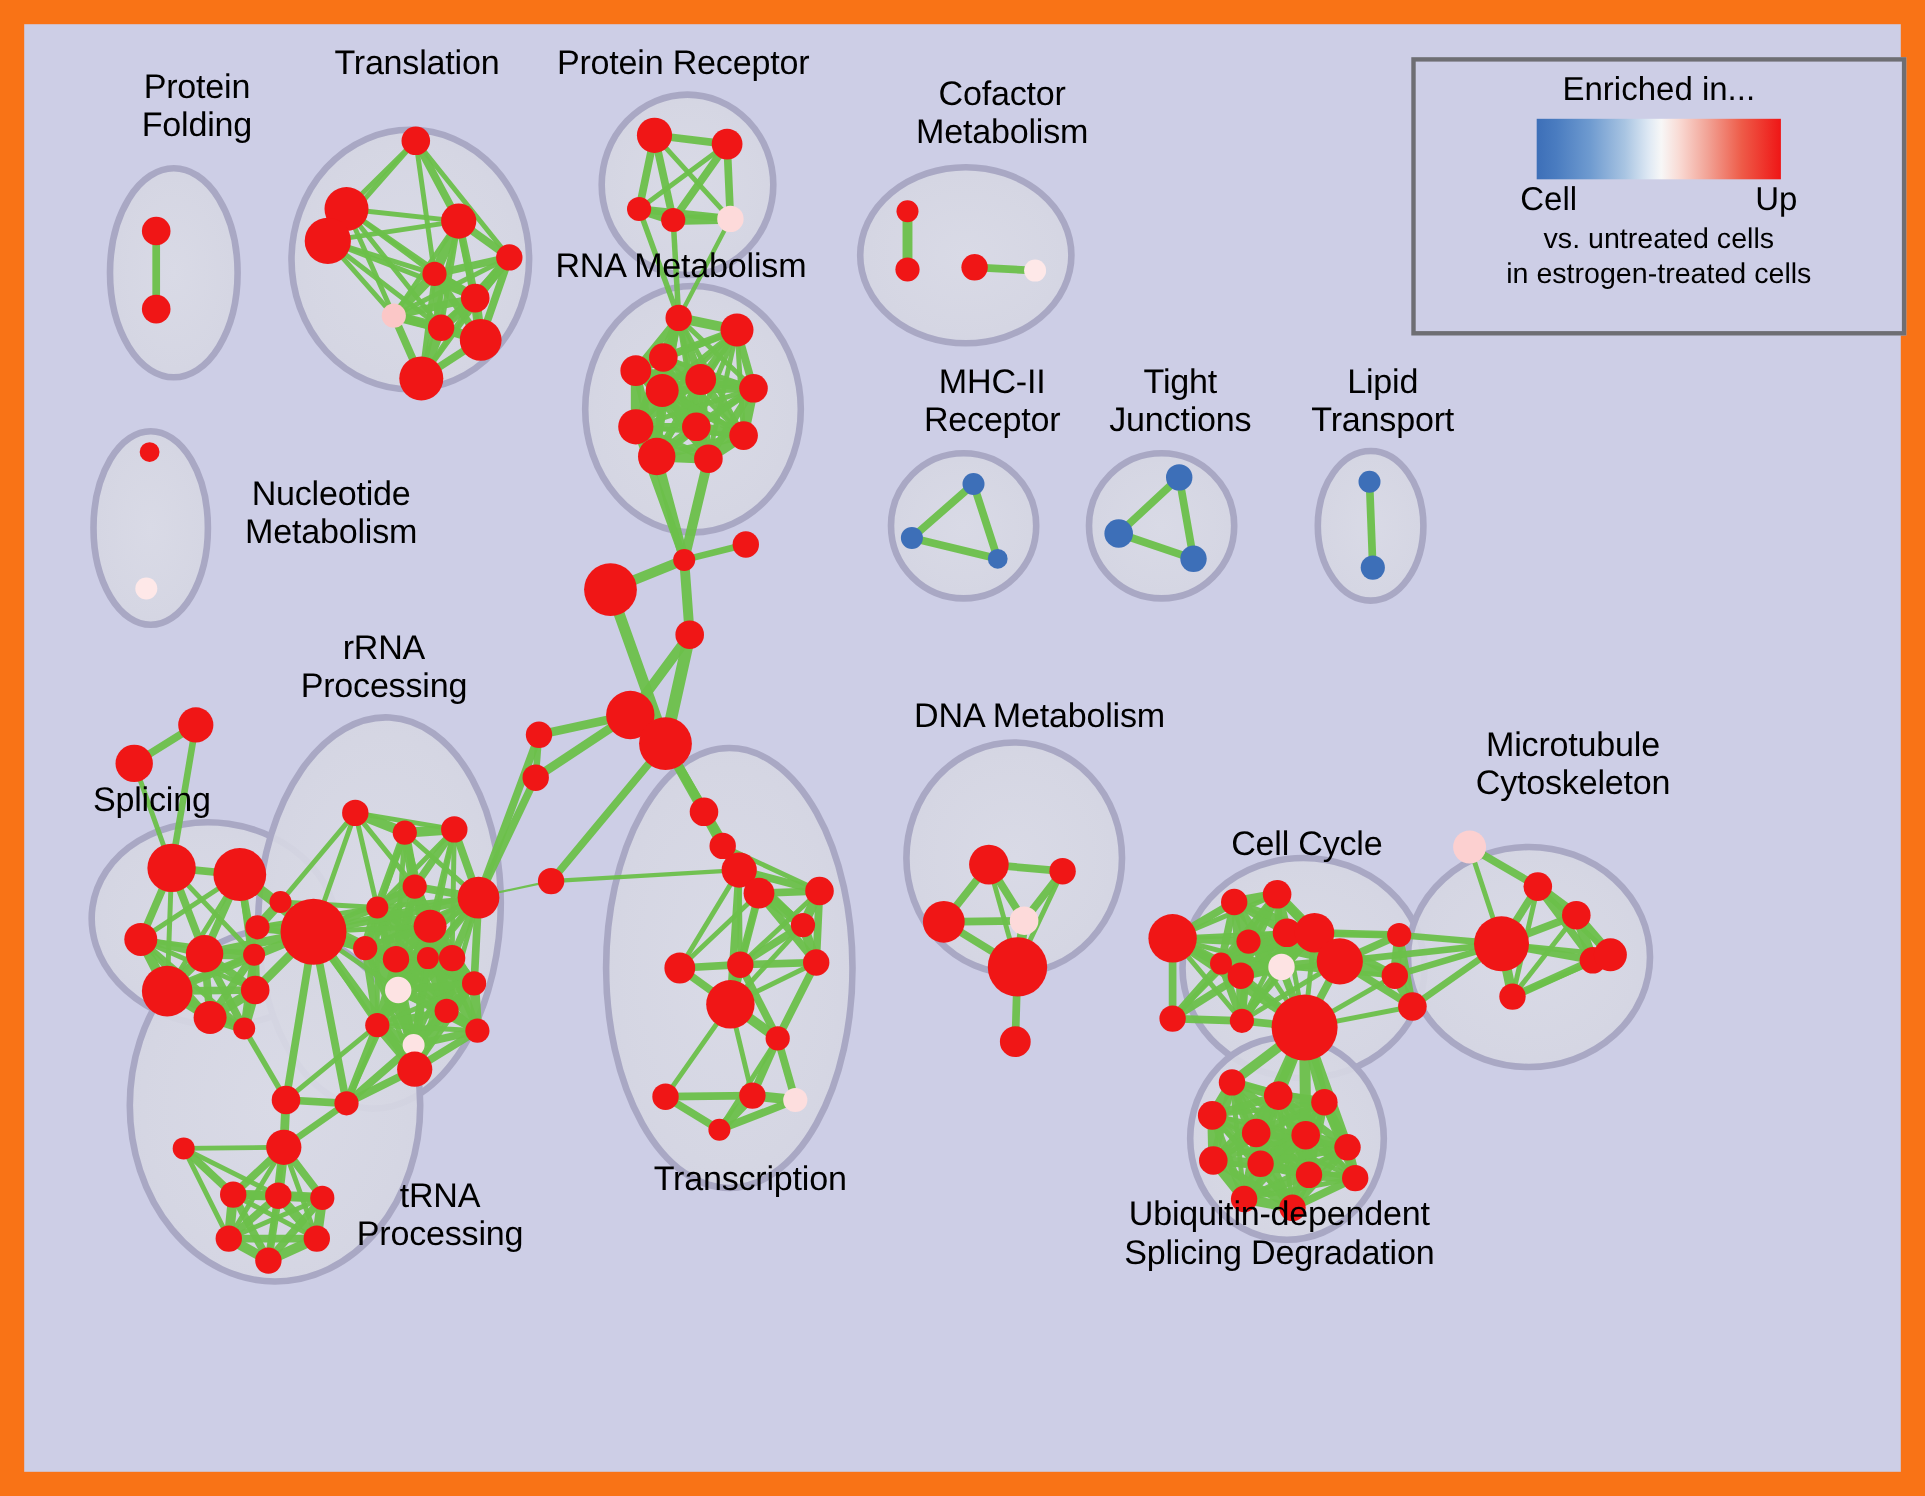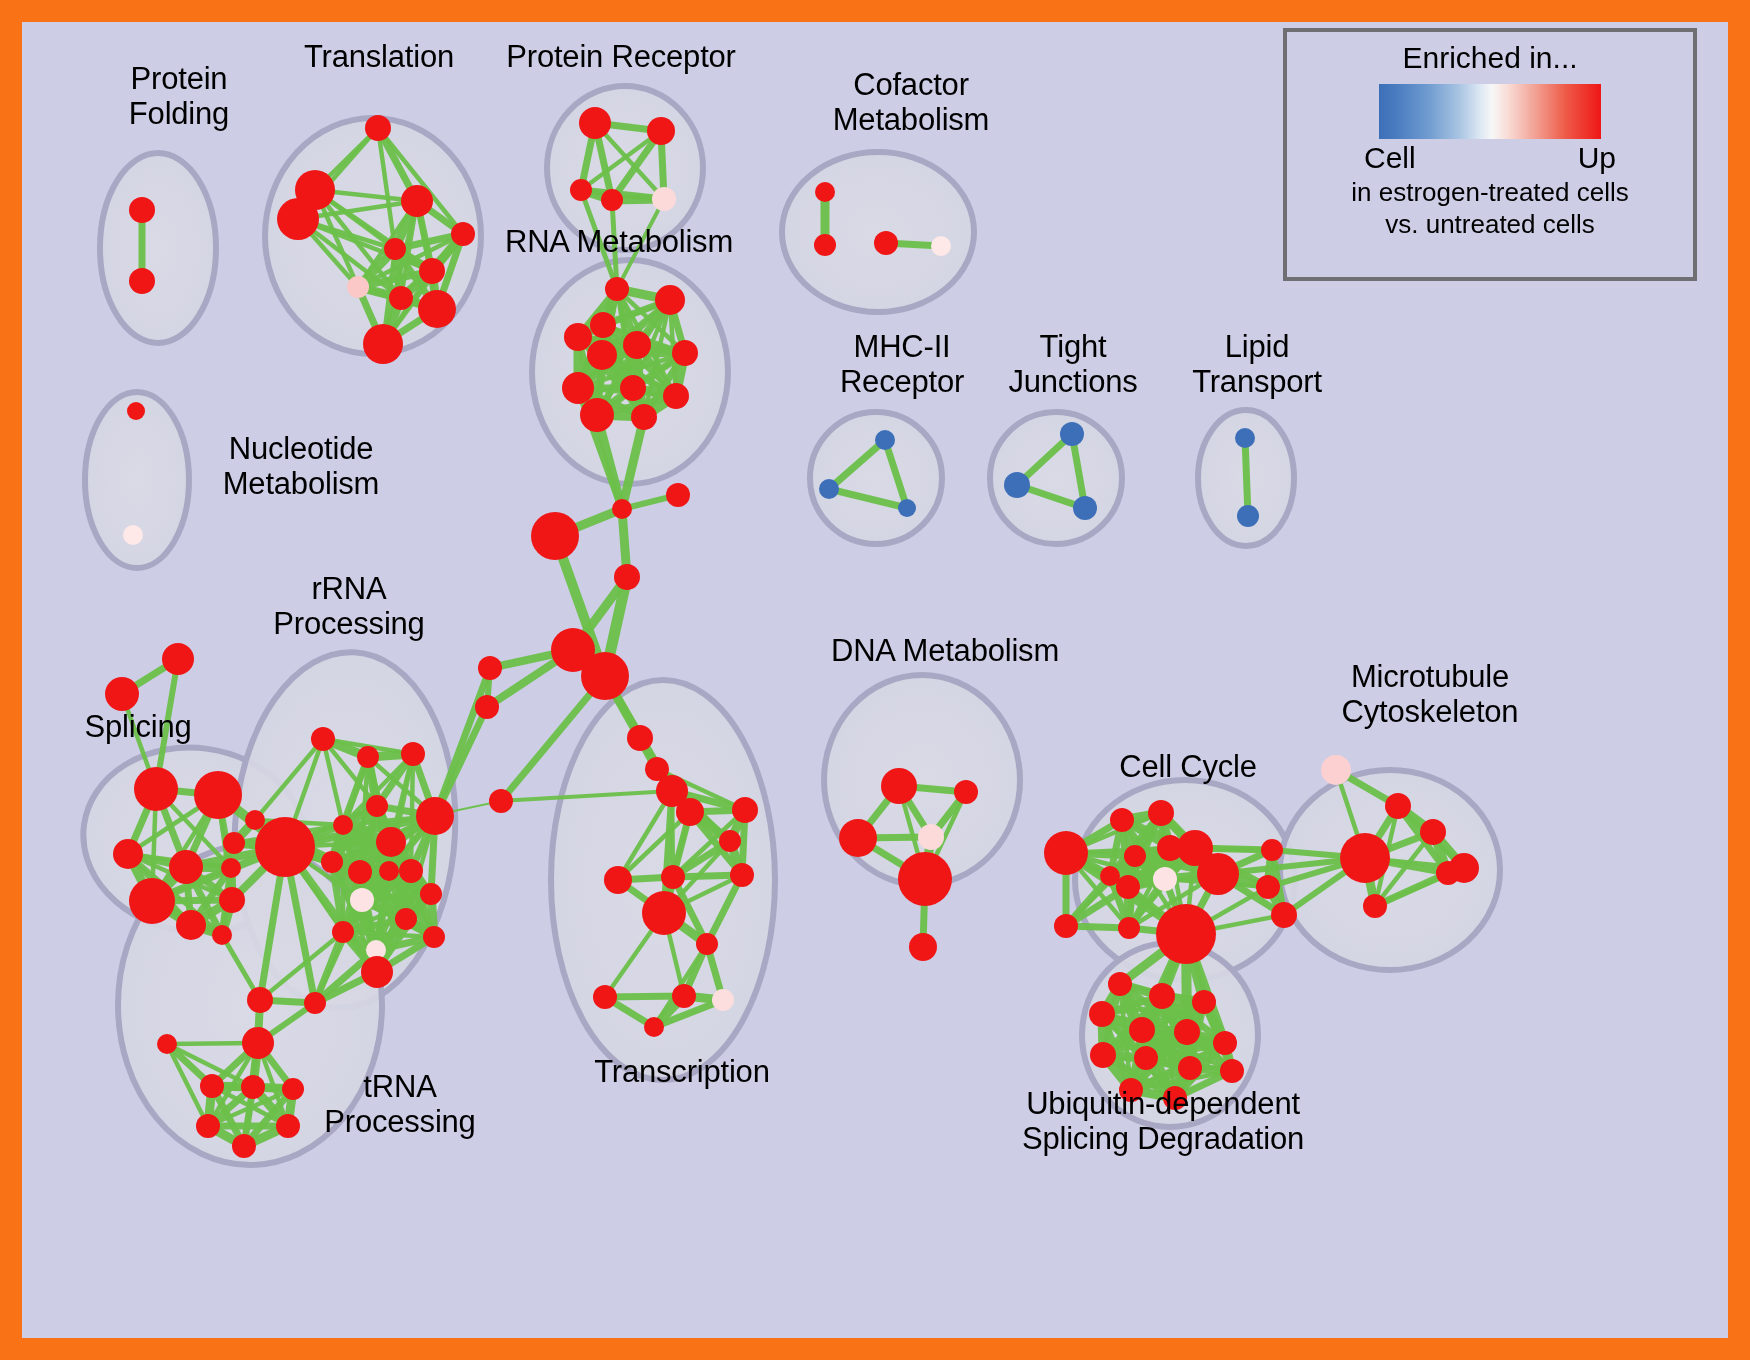--- a/index.html
+++ b/index.html
@@ -854,25 +854,25 @@
       <div class="clusterLabel" style="left: 1300px; top: 660px; width: 260px;">Microtubule
 Cytoskeleton</div>
       <div class="clusterLabel" style="left: 1094px; top: 750px; width: 188px;">Cell Cycle</div>
       <div class="clusterLabel" style="left: 568px; top: 1055px; width: 228px;">Transcription</div>
       <div class="clusterLabel" style="left: 300px; top: 1070px; width: 200px;">tRNA
 Processing</div>
       <div class="clusterLabel" style="left: 978px; top: 1087px; width: 370px;">Ubiquitin-dependent
 Splicing Degradation</div>
     </div>
 
-  <div id="legend" style="left:1283px;top:28px;width:414px;height:253px;">
+  <div id="legend" style="left:1283px;top:52px;width:450px;height:253px;">
     <div class="ltitle">Enriched in...</div>
     <div class="lbarwrap">
       <div class="lbar"></div>
     </div>
     <div class="lends">
       <span>Cell</span>
       <span>Up</span>
     </div>
+    <div class="lsub">vs. untreated cells</div>
     <div class="lsub">in estrogen-treated cells</div>
-    <div class="lsub">vs. untreated cells</div>
   </div>
 </div>
 
 </body></html>

